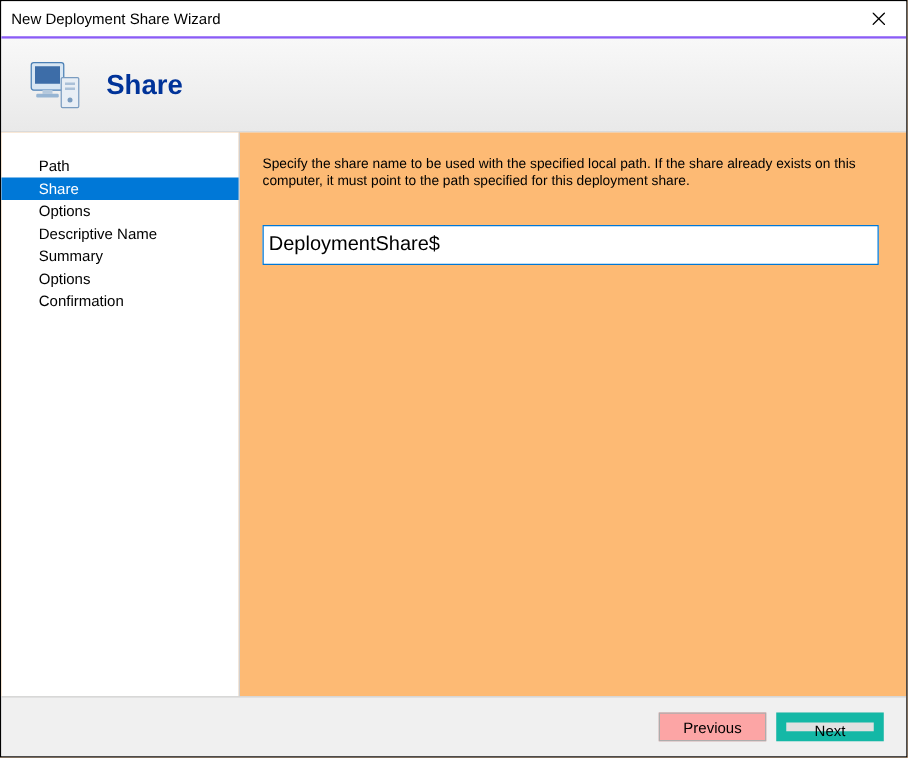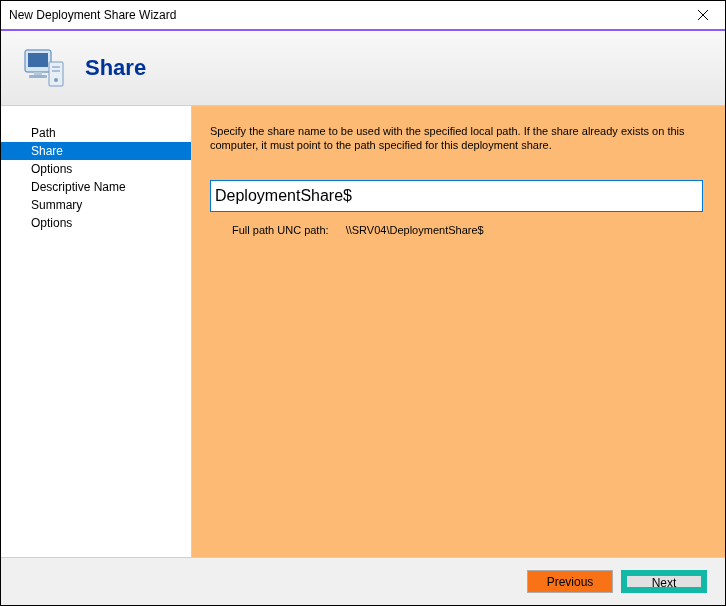--- a/index.html
+++ b/index.html
@@ -116,28 +116,28 @@
       align-items: center;
       justify-content: flex-end;
       padding-right: 18px;
       gap: 8px;
       background: #f0f0f0;
     }
     .btn {
       min-width: 86px;
       height: 23px;
       border: 1px solid #adadad;
-      background: #f97316;
+      background: #fca5a5;
       font-size: 12px;
       font-family: inherit;
       cursor: pointer;
       padding: 0 10px;
     }
     .btn.default {
-      border: 6px solid #14b8a6;
+      border: 8px solid #14b8a6;
       background: #e1e1e1;
     }
   </style>
 </head>
 <body>
 
 <div class="titlebar">
   <span class="titlebar-title">New Deployment Share Wizard</span>
   <div class="close-btn">
     <svg width="10" height="10" viewBox="0 0 10 10">
@@ -161,28 +161,25 @@
 </div>
 
 <div class="body">
   <div class="sidebar">
     <div class="sidebar-item">Path</div>
     <div class="sidebar-item selected">Share</div>
     <div class="sidebar-item">Options</div>
     <div class="sidebar-item">Descriptive Name</div>
     <div class="sidebar-item">Summary</div>
     <div class="sidebar-item">Options</div>
+    <div class="sidebar-item">Confirmation</div>
   </div>
 
   <div class="content">
     <div class="instructions">Specify the share name to be used with the specified local path.  If the share already exists on this computer, it must point to the path specified for this deployment share.</div>
     <input type="text" class="text-input" value="DeploymentShare$" style="">
-    <div class="path-row">
-      <span class="path-label">Full path UNC path:</span>
-      <span class="path-value">\\SRV04\DeploymentShare$</span>
-    </div>
   </div>
 </div>
 
 <div class="footer">
   <button class="btn">Previous</button>
   <button class="btn default">Next</button>
 </div>
 
 </body></html>

